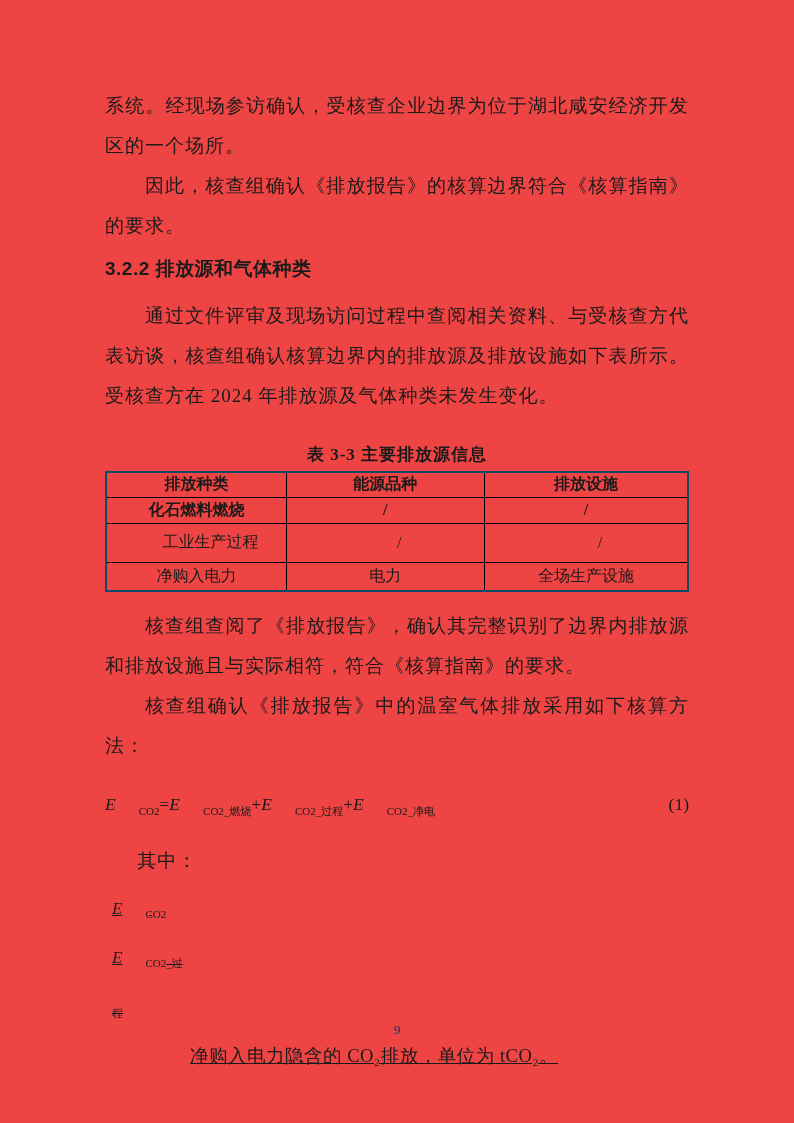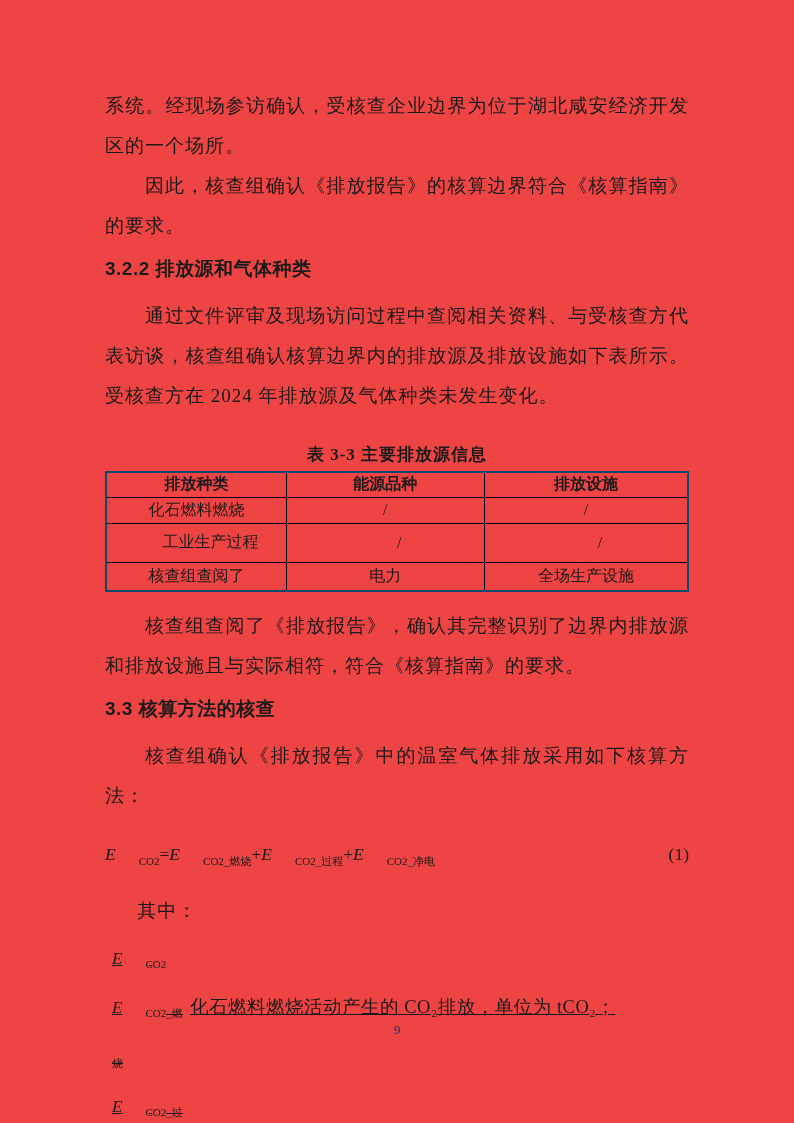--- a/index.html
+++ b/index.html
@@ -51,21 +51,21 @@
     border: 2px solid #0c4a6e;
   }
   table.src th, table.src td {
     border: 1px solid #000;
     text-align: center;
     vertical-align: middle;
     font-size: 16px;
     padding: 1px 4px;
   }
   table.src th { font-weight: bold; height: 25px; }
-  table.src tr.r1 td { height: 26px; }
+  table.src tr.r1 td { height: 26px; font-weight: bold; }
   table.src tr.r2 td { height: 39px; padding-left: 32px; }
   table.src tr.r3 td { height: 29px; }
   .col1 { width: 31%; }
   .col2 { width: 34%; }
   .col3 { width: 35%; }
   .after-table { margin-top: 14px; }
   .formula {
     display: flex;
     justify-content: space-between;
     align-items: baseline;
@@ -141,46 +141,41 @@
           <td>化石燃料燃烧</td>
           <td>/</td>
           <td>/</td>
         </tr>
         <tr class="r2">
           <td>工业生产过程</td>
           <td>/</td>
           <td>/</td>
         </tr>
         <tr class="r3">
-          <td>核查组查阅了</td>
+          <td>净购入电力</td>
           <td>电力</td>
           <td>全场生产设施</td>
         </tr>
       </tbody>
     </table>
 
     <p class="body indent after-table">核查组查阅了《排放报告》，确认其完整识别了边界内排放源和排放设施且与实际相符，符合《核算指南》的要求。</p>
 
-    <h2 class="sec">3.3 核算方法的核查</h2>
     <p class="body indent">核查组确认《排放报告》中的温室气体排放采用如下核算方法：</p>
 
     <div class="formula">
       <span class="f-body"><i>E</i><sub>CO2</sub><span>=</span><i>E</i><sub>CO2_燃烧</sub><span>+</span><i>E</i><sub>CO2_过程</sub><span>+</span><i>E</i><sub>CO2_净电</sub></span>
       <span class="f-num">(1)</span>
     </div>
 
     <p class="body where">其中：</p>
 
     <div class="def-list">
       <div class="def-row">
         <span class="def-term"><i>E</i><sub>CO2</sub></span>
-      </div>
-      <div class="def-row">
-        <span class="def-term"><i>E</i><sub>CO2_燃烧</sub></span>
-        <span class="def-desc">化石燃料燃烧活动产生的 CO₂排放，单位为 tCO₂；</span>
       </div>
       <div class="def-row">
         <span class="def-term"><i>E</i><sub>CO2_过程</sub></span>
       </div>
       <div class="def-row">
         <span class="def-term"></span>
         <span class="def-desc">净购入电力隐含的 CO₂排放，单位为 tCO₂。</span>
       </div>
     </div>
 

